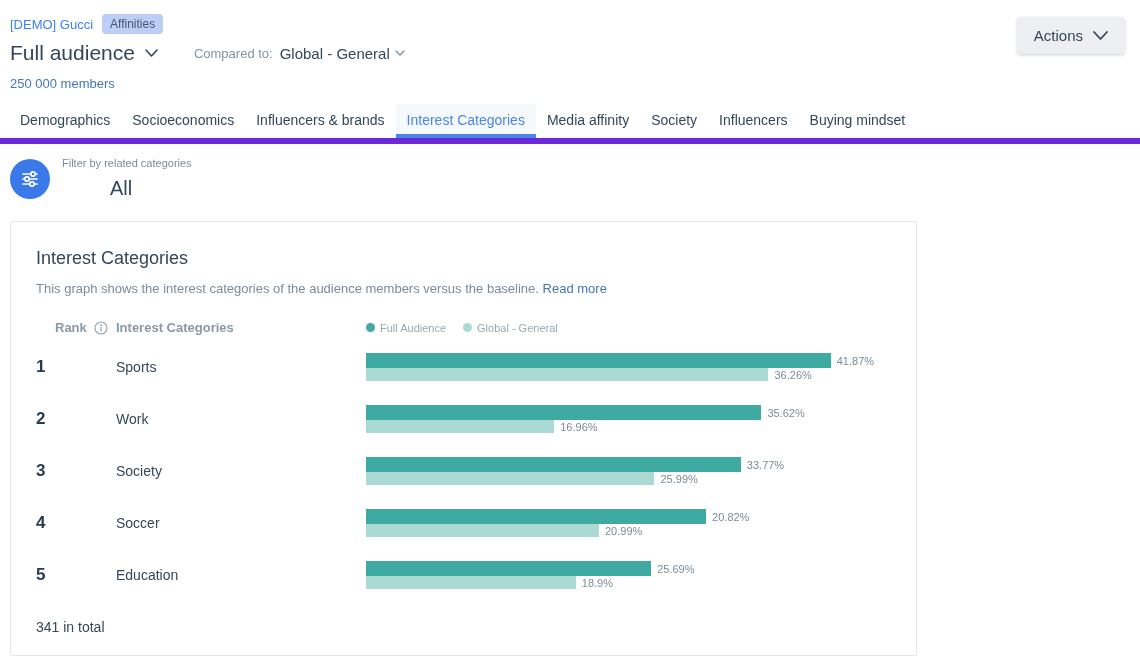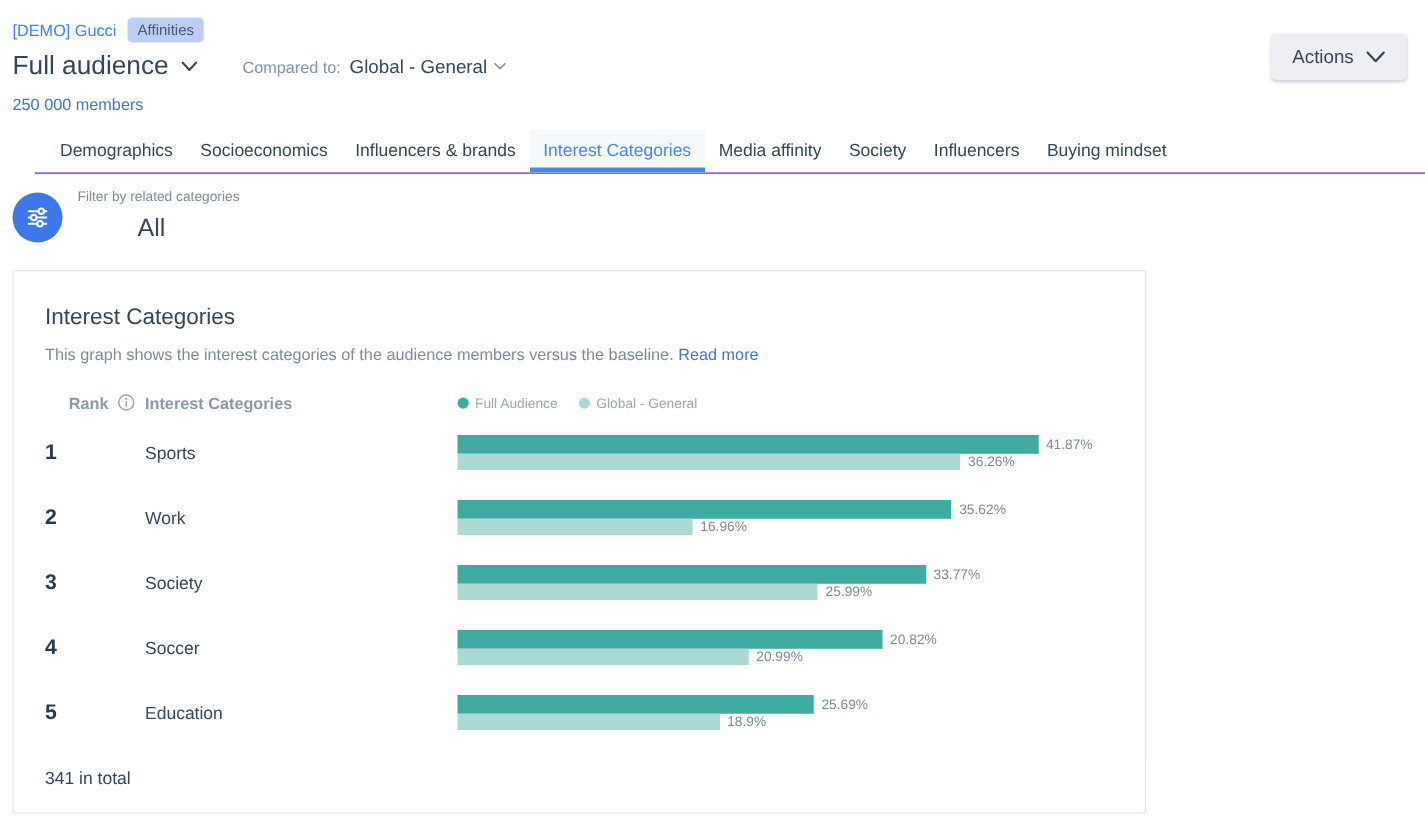--- a/index.html
+++ b/index.html
@@ -15,50 +15,50 @@
   .header { padding: 14px 16px 0 10px; position: relative; }
   .header-top { display: flex; align-items: center; gap: 9px; }
   .audience-name { font-size: 13px; color: #3b82f6; }
   .badge { background: #bdcdf8; color: #44586e; font-size: 12px; padding: 3px 8px; border-radius: 4px; }
   .header-mid { display: flex; align-items: center; margin-top: 7px; }
   .full-audience { font-size: 21px; font-weight: 500; display: flex; align-items: center; gap: 10px; cursor: pointer; }
   .compared-label { font-size: 13px; color: #8093a6; margin-left: 36px; }
   .compared-value { font-size: 15px; color: #33475b; display: flex; align-items: center; gap: 5px; margin-left: 7px; cursor: pointer; }
   .members { font-size: 13px; color: #4577b8; margin-top: 11px; }
   .actions-btn {
-    position: absolute; top: 27px; right: 15px;
+    position: absolute; top: 17px; right: 15px;
     background: #edeff2; border: none; border-radius: 4px;
     padding: 10px 17px; font-size: 15px; color: #33475b;
     font-family: "Liberation Sans", sans-serif;
     display: flex; align-items: center; gap: 10px; cursor: pointer;
     box-shadow: 0 1px 3px rgba(45,62,80,.25);
   }
 
   
-  .tabs { display: flex; margin-top: 13px; padding-left: 9px; border-bottom: 1px solid #6d28d9; margin-left: 28px; }
+  .tabs { display: flex; margin-top: 13px; padding-left: 9px; border-bottom: 6px solid #6d28d9; }
   .tab { padding: 8px 11px 10px; font-size: 14px; color: #33475b; cursor: pointer; white-space: nowrap; }
   .tab.active { color: #4a86e8; background: #f6f9fc; box-shadow: inset 0 -4px 0 #4a86e8; }
 
   
   .filter-row { display: flex; align-items: center; gap: 12px; padding: 13px 0 0 10px; }
   .filter-circle { width: 40px; height: 40px; border-radius: 50%; background: #3b79ea;
     display: flex; align-items: center; justify-content: center; cursor: pointer; flex: none; }
   .filter-label { font-size: 11px; color: #7c8b9a; }
   .filter-value { font-size: 20px; color: #33475b; margin-top: 8px; margin-left: 48px; }
 
   
   .card { margin: 21px 0 0 10px; width: 907px; background: #fff;
     border: 1px solid #e3e8ed; border-radius: 2px; padding: 26px 25px 20px; }
   .card-title { font-size: 18px; font-weight: 500; margin: 0; color: #33475b; }
   .card-desc { font-size: 13px; color: #7c8b9a; margin: 12px 0 0; }
   .read-more { color: #4577b8; cursor: pointer; text-decoration: none; }
 
   .table-header { display: grid; grid-template-columns: 80px 250px 1fr; align-items: center; margin-top: 24px; }
   .col-h { font-size: 13px; font-weight: bold; color: #8b98a5; }
-  .rank-h { display: flex; gap: 7px; padding-left: 19px; }
+  .rank-h { display: flex; align-items: center; gap: 7px; padding-left: 19px; }
   .legend { display: flex; align-items: center; gap: 17px; }
   .legend-item { display: flex; align-items: center; gap: 5px; font-size: 11px; color: #9aa7b2; }
   .legend-dot { width: 9px; height: 9px; border-radius: 50%; }
 
   .rows { margin-top: 6px; }
   .row { display: grid; grid-template-columns: 80px 250px 1fr; align-items: center; height: 52px; }
   .rank { font-size: 17px; font-weight: bold; color: #283c50; }
   .category { font-size: 14px; color: #33475b; }
   .bar-line { display: flex; align-items: center; }
   .bar { height: 15px; }

